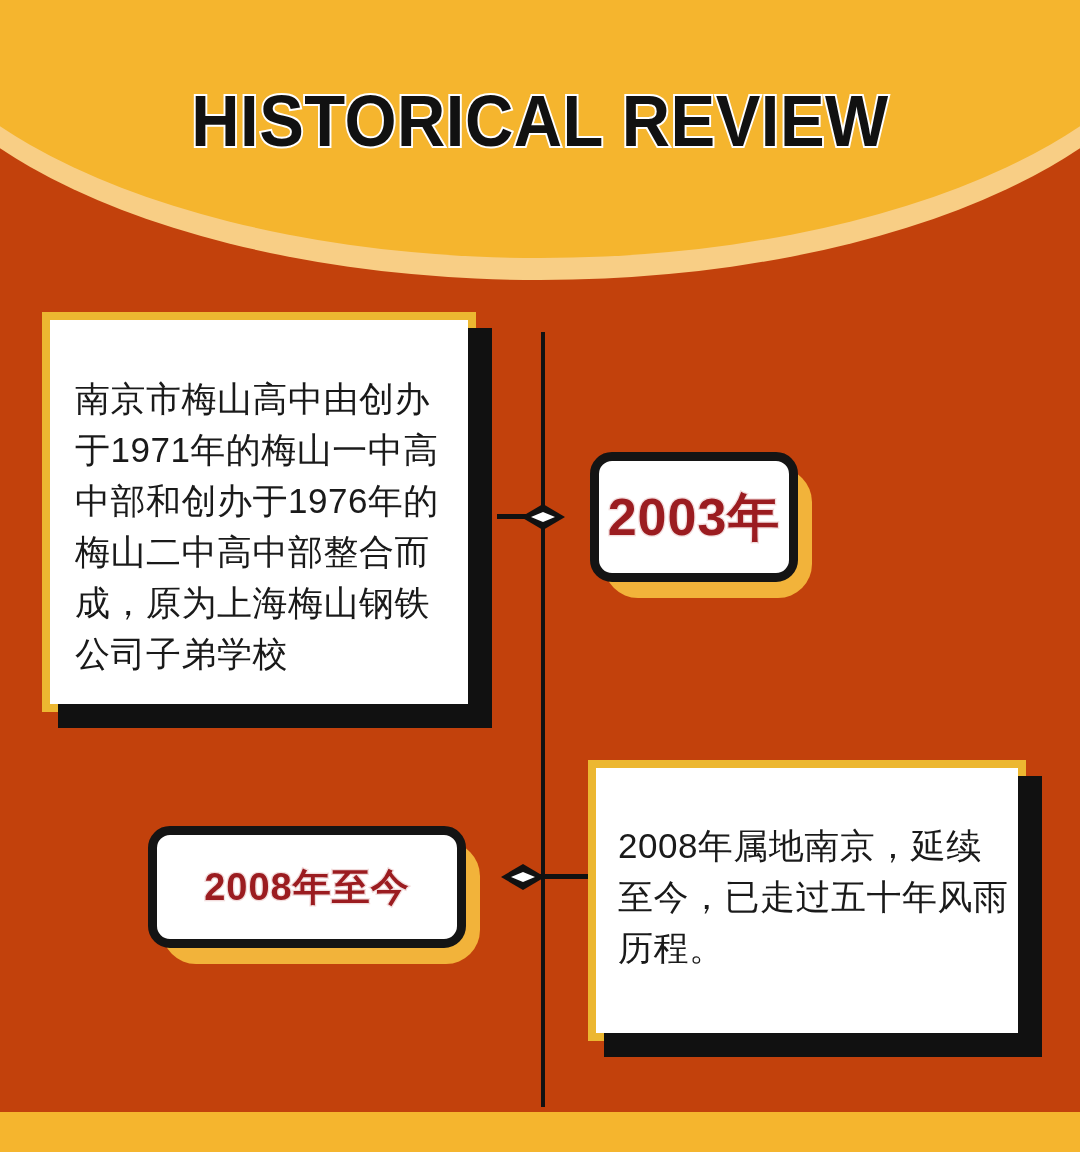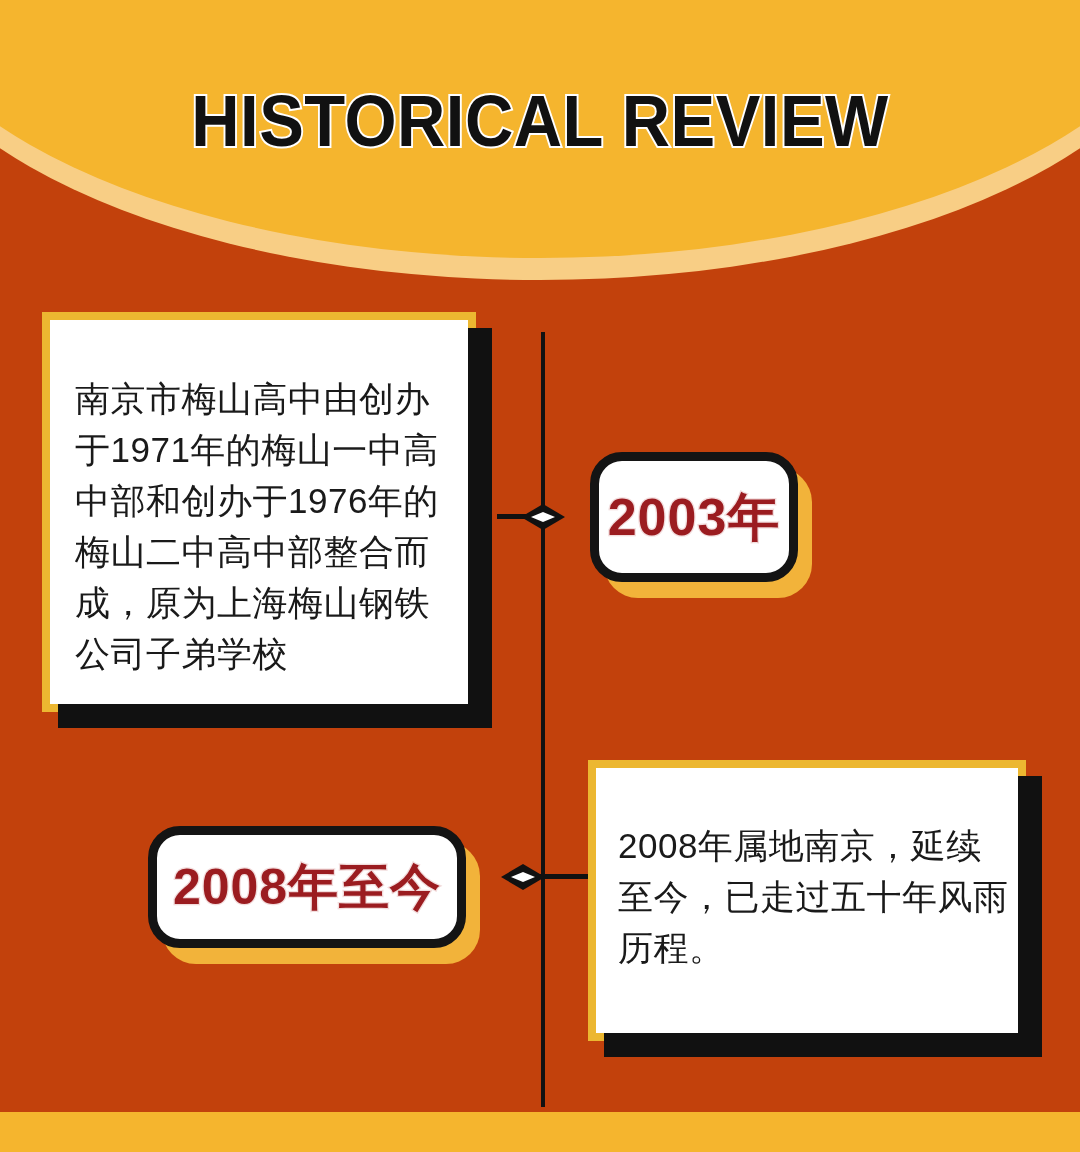--- a/index.html
+++ b/index.html
@@ -175,21 +175,21 @@
   }
   .year-pill .pill-face {
     position: absolute;
     left: 0;
     top: 0;
     width: 100%;
     height: 100%;
     box-sizing: border-box;
     background: #FFFFFF;
     border: 9px solid #141414;
-    border-radius: 32px;
+    border-radius: 22px;
     z-index: 2;
     display: flex;
     align-items: center;
     justify-content: center;
   }
   .year-text {
     font-family: "Liberation Sans", "DejaVu Sans", sans-serif;
     font-size: 52px;
     line-height: 56px;
     font-weight: 700;
@@ -206,21 +206,21 @@
     top: 452px;
     width: 208px;
     height: 130px;
   }
   #pill-2008 {
     left: 148px;
     top: 826px;
     width: 318px;
     height: 122px;
   }
-  #pill-2008 .year-text { font-size: 50px; }
+  #pill-2008 .year-text { font-size: 38px; }
 </style>
 </head>
 <body>
 
 <div id="stage">
 
   <div class="header-wrap">
     <div class="header-arc-light"></div>
     <div class="header-arc-main"></div>
     <div class="header-title">HISTORICAL REVIEW</div>

